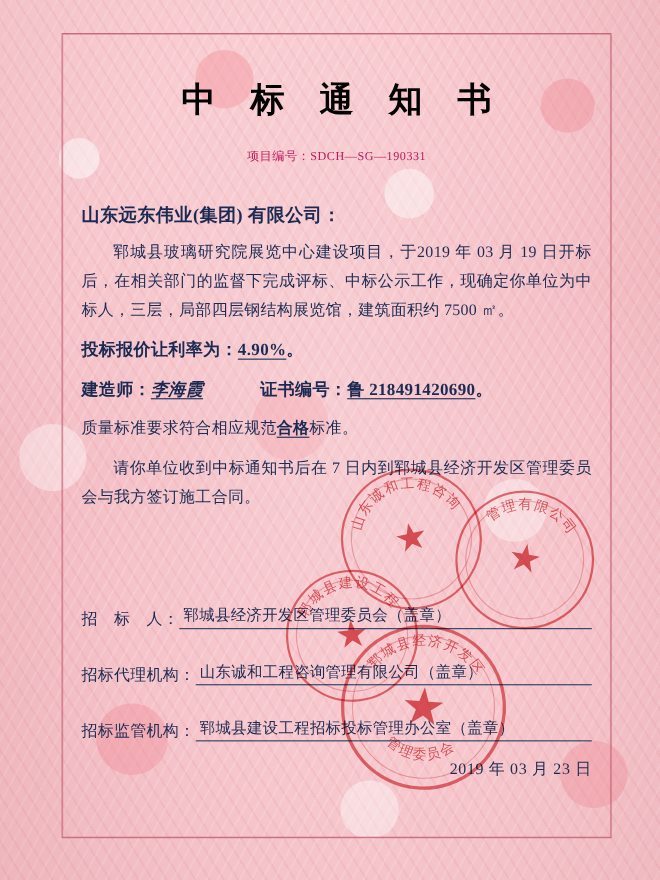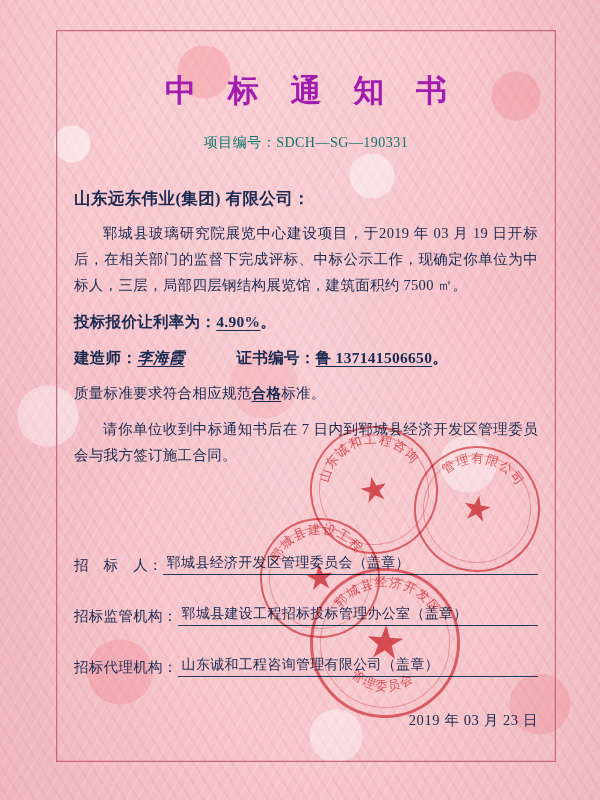--- a/index.html
+++ b/index.html
@@ -50,31 +50,31 @@
     left: 74px; top: 48px; right: 62px; bottom: 46px;
     color: #1b2a52;
   }
 
   
   .title {
     text-align: center;
     font-size: 31px;
     letter-spacing: 12px;
     font-weight: 700;
-    color: #a21caf;
+    color: #000000;
     margin-top: 22px;
     text-indent: 12px;
     font-family: "Liberation Serif", "DejaVu Serif", serif;
   }
   .doc-no {
     text-align: center;
-    font-size: 14px;
+    font-size: 11px;
     margin-top: 22px;
     letter-spacing: .5px;
-    color: #0f766e;
+    color: #be185d;
   }
 
   .addressee {
     font-size: 16.5px;
     font-weight: 700;
     margin-top: 36px;
     letter-spacing: .4px;
   }
 
   p.body {
@@ -117,21 +117,21 @@
   .sigrow .lead { white-space: pre; font-family: Liberation Mono, monospace; }
   .sigrow .line {
     flex: 1;
     border-bottom: 1.2px solid #2a3a60;
     text-align: left;
     padding: 0 4px 2px 4px;
     font-size: 14px;
     white-space: nowrap;
   }
   #datefoot {
-    margin-top: 34px;
+    margin-top: 16px;
     text-align: right;
     font-size: 14.5px;
     letter-spacing: .6px;
     position: relative; z-index: 3;
   }
 
   
   .seal {
     position: absolute;
     border-radius: 50%;
@@ -187,45 +187,45 @@
 
   <div class="addressee">山东远东伟业(集团) 有限公司：</div>
 
   <p class="body indent">郓城县玻璃研究院展览中心建设项目，于2019 年 03 月 19 日开标后，在相关部门的监督下完成评标、中标公示工作，现确定你单位为中标人，三层，局部四层钢结构展览馆，建筑面积约 7500 ㎡。</p>
 
   <div class="kv">
     <span>投标报价让利率为：</span><span class="ul">4.90%</span><span>。</span>
   </div>
 
   <div class="kv">
-    <span>建造师：</span><span class="ul hand">李海霞</span><span class="gap"></span><span>证书编号：</span><span class="ul">鲁 137141506650</span><span>。</span>
+    <span>建造师：</span><span class="ul hand">李海霞</span><span class="gap"></span><span>证书编号：</span><span class="ul">鲁 218491420690</span><span>。</span>
   </div>
 
 
   <p class="body">
     <span>质量标准要求符合相应规范</span><span class="bold ul">合格</span><span>标准。</span>
   </p>
 
   <p class="body indent">请你单位收到中标通知书后在 7 日内到郓城县经济开发区管理委员会与我方签订施工合同。</p>
 
   <div id="signblock">
 
     <div class="sigrow">
       <span class="lead">招　标　人：</span>
       <span class="line">郓城县经济开发区管理委员会（盖章）</span>
     </div>
 
     <div class="sigrow">
+      <span class="lead">招标代理机构：</span>
+      <span class="line">山东诚和工程咨询管理有限公司（盖章）</span>
+    </div>
+
+    <div class="sigrow">
       <span class="lead">招标监管机构：</span>
       <span class="line">郓城县建设工程招标投标管理办公室（盖章）</span>
-    </div>
-
-    <div class="sigrow">
-      <span class="lead">招标代理机构：</span>
-      <span class="line">山东诚和工程咨询管理有限公司（盖章）</span>
     </div>
 
     <div id="datefoot">2019 年 03 月 23 日</div>
   </div>
 
   <div class="seal" id="seal-a">
     <div class="ring"></div>
     <div class="arc">
       <svg viewBox="0 0 128 128">
         <defs>

